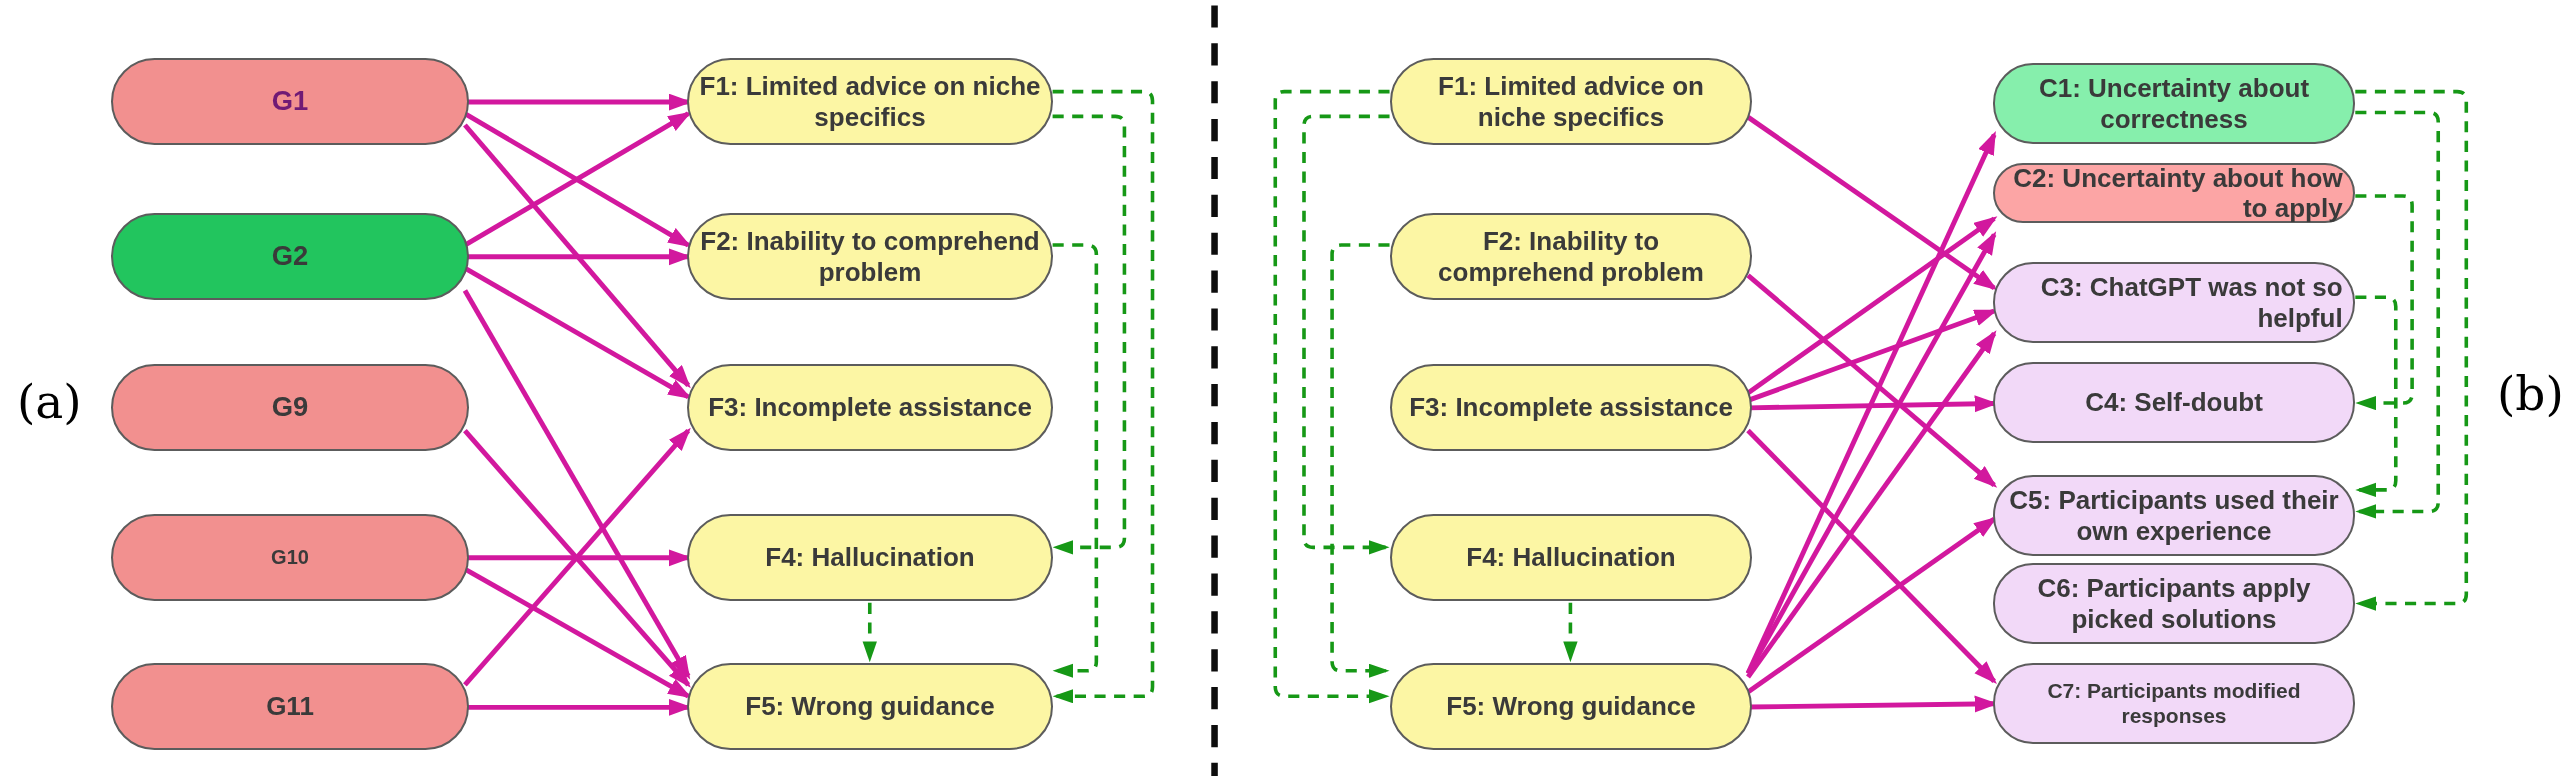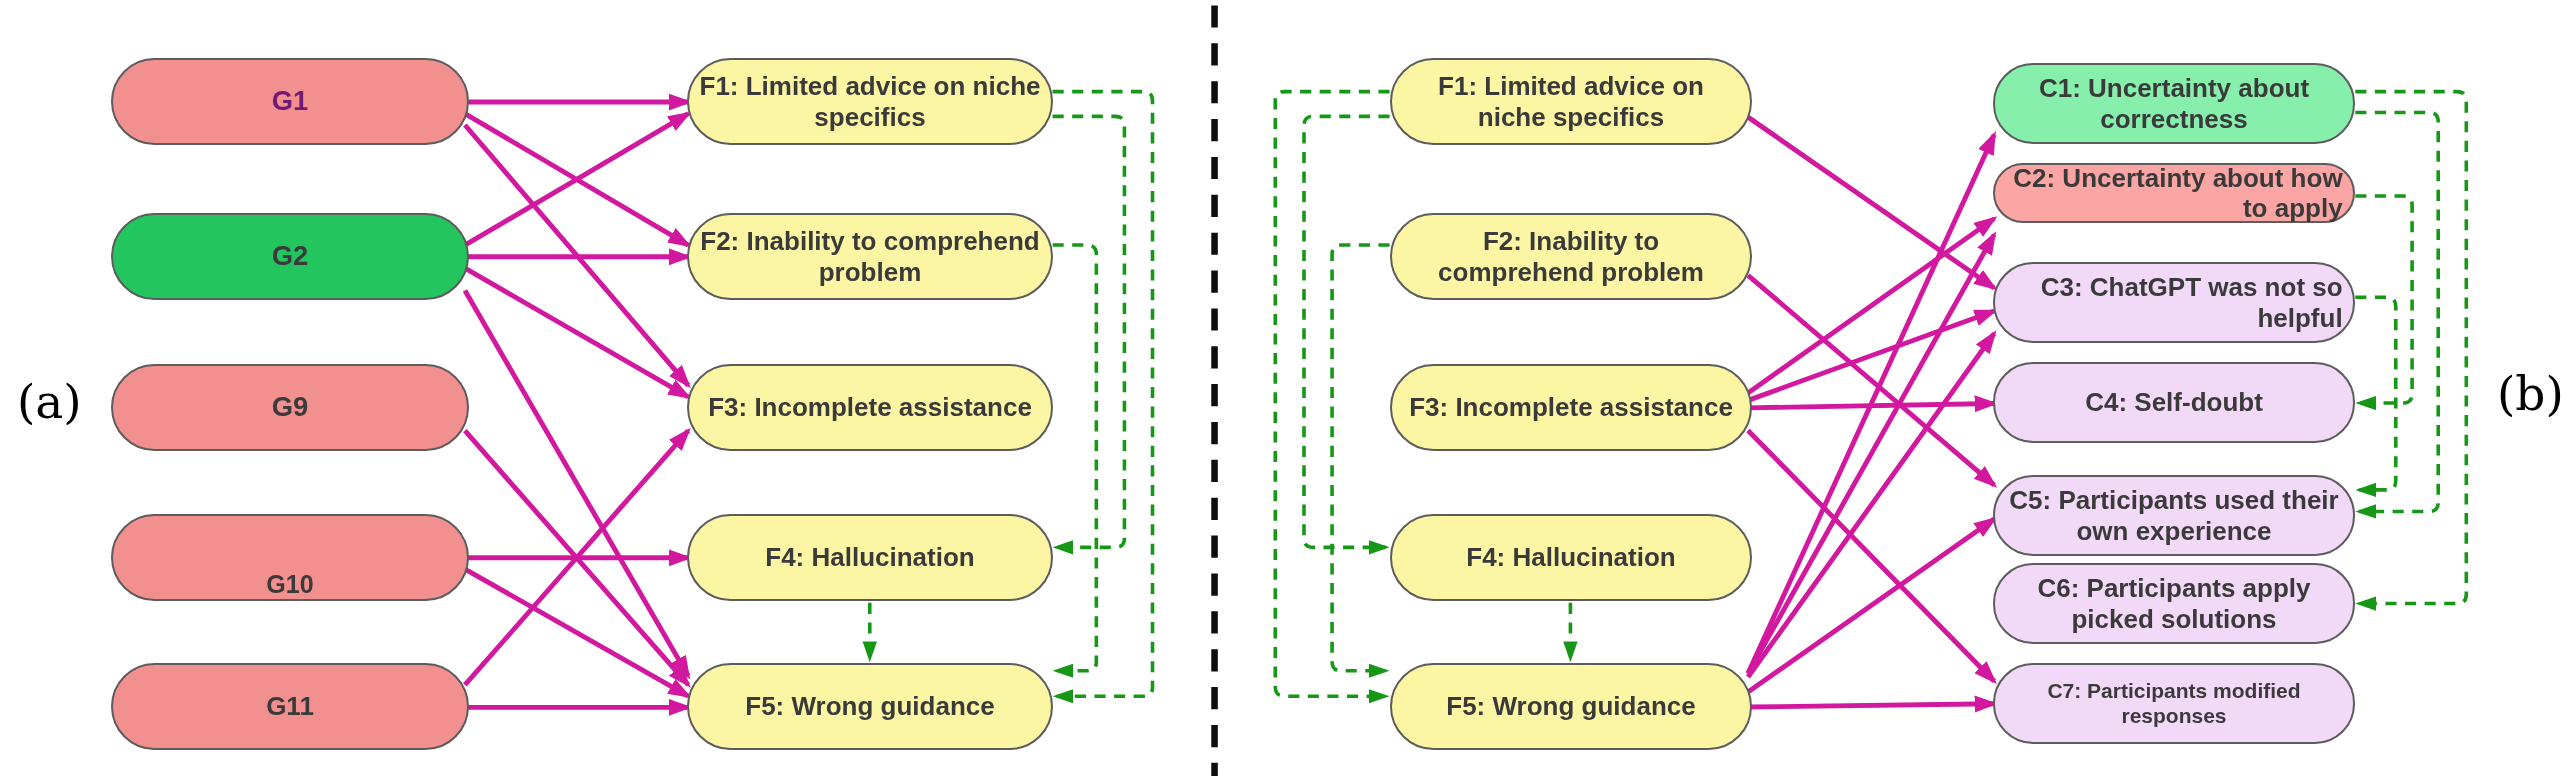--- a/index.html
+++ b/index.html
@@ -84,21 +84,21 @@
   <div id="nodes">
       <div class="node" style="left: 111px; top: 58px; width: 358px; height: 87px; border-radius: 44px; background: rgb(242, 144, 143); font-size: 27.4px; border-color: rgb(92, 92, 92); color: #701a75;">
         <span>G1</span>
       </div>
       <div class="node" style="left: 111px; top: 213px; width: 358px; height: 87px; border-radius: 44px; background: #22c55e; font-size: 27.4px; border-color: rgb(92, 92, 92); color: rgb(58, 58, 58);">
         <span>G2</span>
       </div>
       <div class="node" style="left: 111px; top: 364px; width: 358px; height: 87px; border-radius: 44px; background: rgb(242, 144, 143); font-size: 27.4px; border-color: rgb(92, 92, 92); color: rgb(58, 58, 58);">
         <span>G9</span>
       </div>
-      <div class="node" style="left: 111px; top: 514px; width: 358px; height: 87px; border-radius: 44px; background: rgb(242, 144, 143); font-size: 25px; border-color: rgb(92, 92, 92); color: rgb(58, 58, 58); align-items: flex-end;">
+      <div class="node" style="left: 111px; top: 514px; width: 358px; height: 87px; border-radius: 44px; background: rgb(242, 144, 143); font-size: 20px; border-color: rgb(92, 92, 92); color: rgb(58, 58, 58);">
         <span>G10</span>
       </div>
       <div class="node" style="left: 111px; top: 663px; width: 358px; height: 87px; border-radius: 44px; background: rgb(242, 144, 143); font-size: 26px; border-color: rgb(92, 92, 92); color: rgb(58, 58, 58);">
         <span>G11</span>
       </div>
       <div class="node" style="left: 687px; top: 58px; width: 366px; height: 87px; border-radius: 44px; background: rgb(252, 246, 164); font-size: 26px; border-color: rgb(92, 92, 92); color: rgb(58, 58, 58);">
         <span>F1: Limited advice on niche specifics</span>
       </div>
       <div class="node" style="left: 687px; top: 213px; width: 366px; height: 87px; border-radius: 44px; background: rgb(252, 246, 164); font-size: 26px; border-color: rgb(92, 92, 92); color: rgb(58, 58, 58);">
         <span>F2: Inability to comprehend problem</span>

